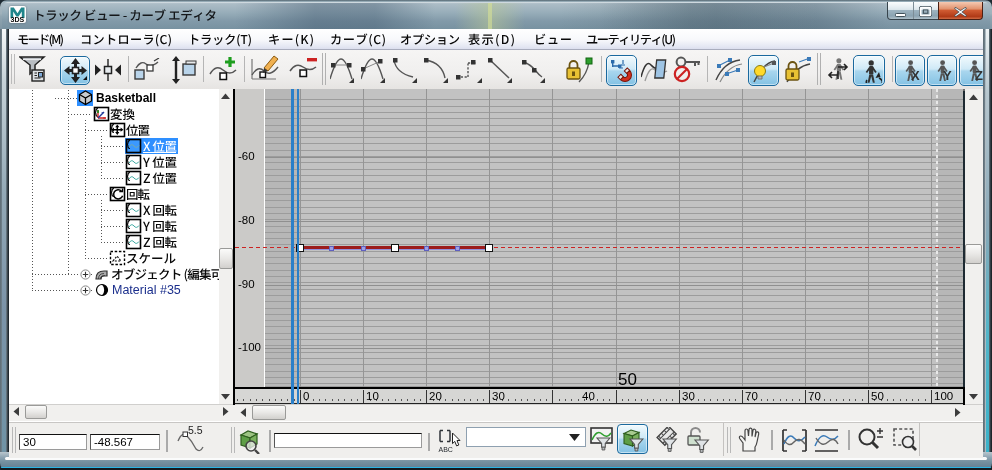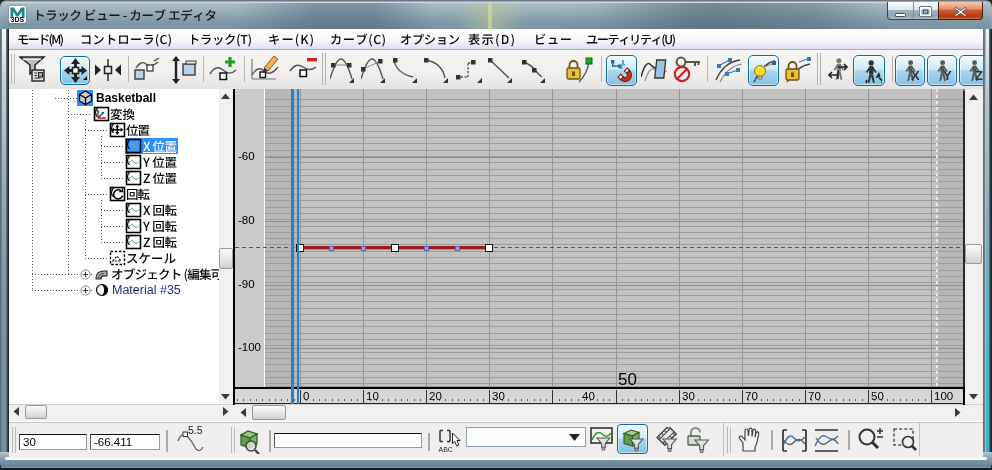--- a/index.html
+++ b/index.html
@@ -549,21 +549,21 @@
     <div class="abs" style="left:871px;top:390px;font-size:11.5px;color:#000">50</div>
     <div class="abs" style="left:931px;top:390px;width:1px;height:13px;background:#333"></div>
     <div class="abs" style="left:934px;top:390px;font-size:11.5px;color:#000">100</div>
     <div class="abs" style="left:291px;top:389px;width:2.5px;height:15px;background:#2a7fc9"></div>
     <div class="abs" style="left:296.5px;top:389px;width:2.5px;height:15px;background:#2a7fc9"></div>
     <div class="abs" style="left:9px;top:421px;width:974px;height:37px;background:#f0efed;border-top:1px solid #fff;"></div>
     <div class="abs" style="left:9px;top:422px;width:974px;height:1px;background:#c8c6c4"></div>
     <div class="abs" style="left:12px;top:427px;width:1px;height:26px;background:#b8b8b8"></div>
     <div class="abs" style="left:15px;top:427px;width:1px;height:26px;background:#b8b8b8"></div>
     <div class="abs" style="left:19px;top:434px;width:68px;height:16px;background:#fff;border:1px solid #9a9a9a;border-top:1.6px solid #111;border-left-color:#555;font-size:11.5px;color:#000;padding:1px 0 0 3px">30</div>
-    <div class="abs" style="left:90px;top:434px;width:70px;height:16px;background:#fff;border:1px solid #9a9a9a;border-top:1.6px solid #111;border-left-color:#555;font-size:11.5px;color:#000;padding:1px 0 0 3px">-66.411</div>
+    <div class="abs" style="left:90px;top:434px;width:70px;height:16px;background:#fff;border:1px solid #9a9a9a;border-top:1.6px solid #111;border-left-color:#555;font-size:11.5px;color:#000;padding:1px 0 0 3px">-48.567</div>
     <div class="abs" style="left:166px;top:430px;width:1.5px;height:22px;background:#aaa"></div>
     <svg class="abs" style="left:176px;top:427px" width="28" height="26" viewBox="0 0 28 26">
       <path d="M2 14 Q6 4 11 9 T20 22 Q24 26 27 20" stroke="#666" stroke-width="1.3" fill="none"></path>
       <rect x="7" y="5" width="4.5" height="4.5" fill="#fff" stroke="#333"></rect>
     </svg>
     <div class="abs" style="left:188px;top:424px;font-size:10.5px;color:#222">5.5</div>
     <div class="abs" style="left:231px;top:427px;width:1px;height:26px;background:#b8b8b8"></div>
     <div class="abs" style="left:234px;top:427px;width:1px;height:26px;background:#b8b8b8"></div>
     <svg class="abs" style="left:238px;top:429px" width="25" height="25" viewBox="0 0 25 25">
       <path d="M3 6 L10 2 L19 5 L12 9 Z" fill="#9dc383" stroke="#2e5e1e" stroke-width="1.2"></path>

